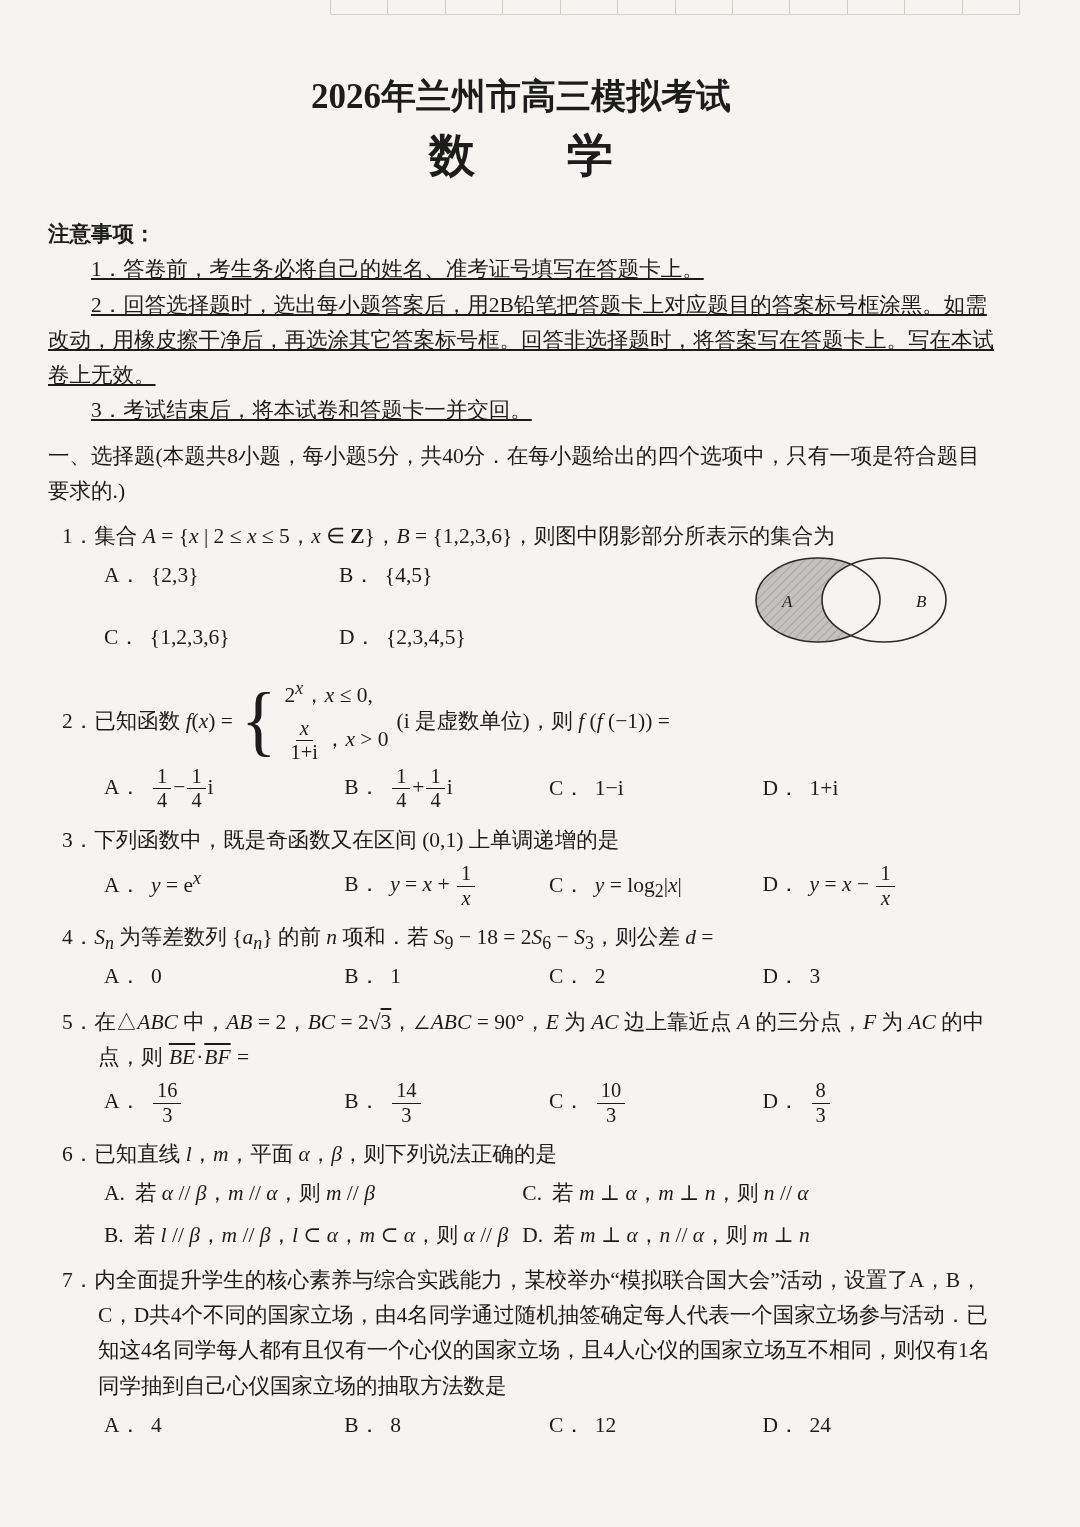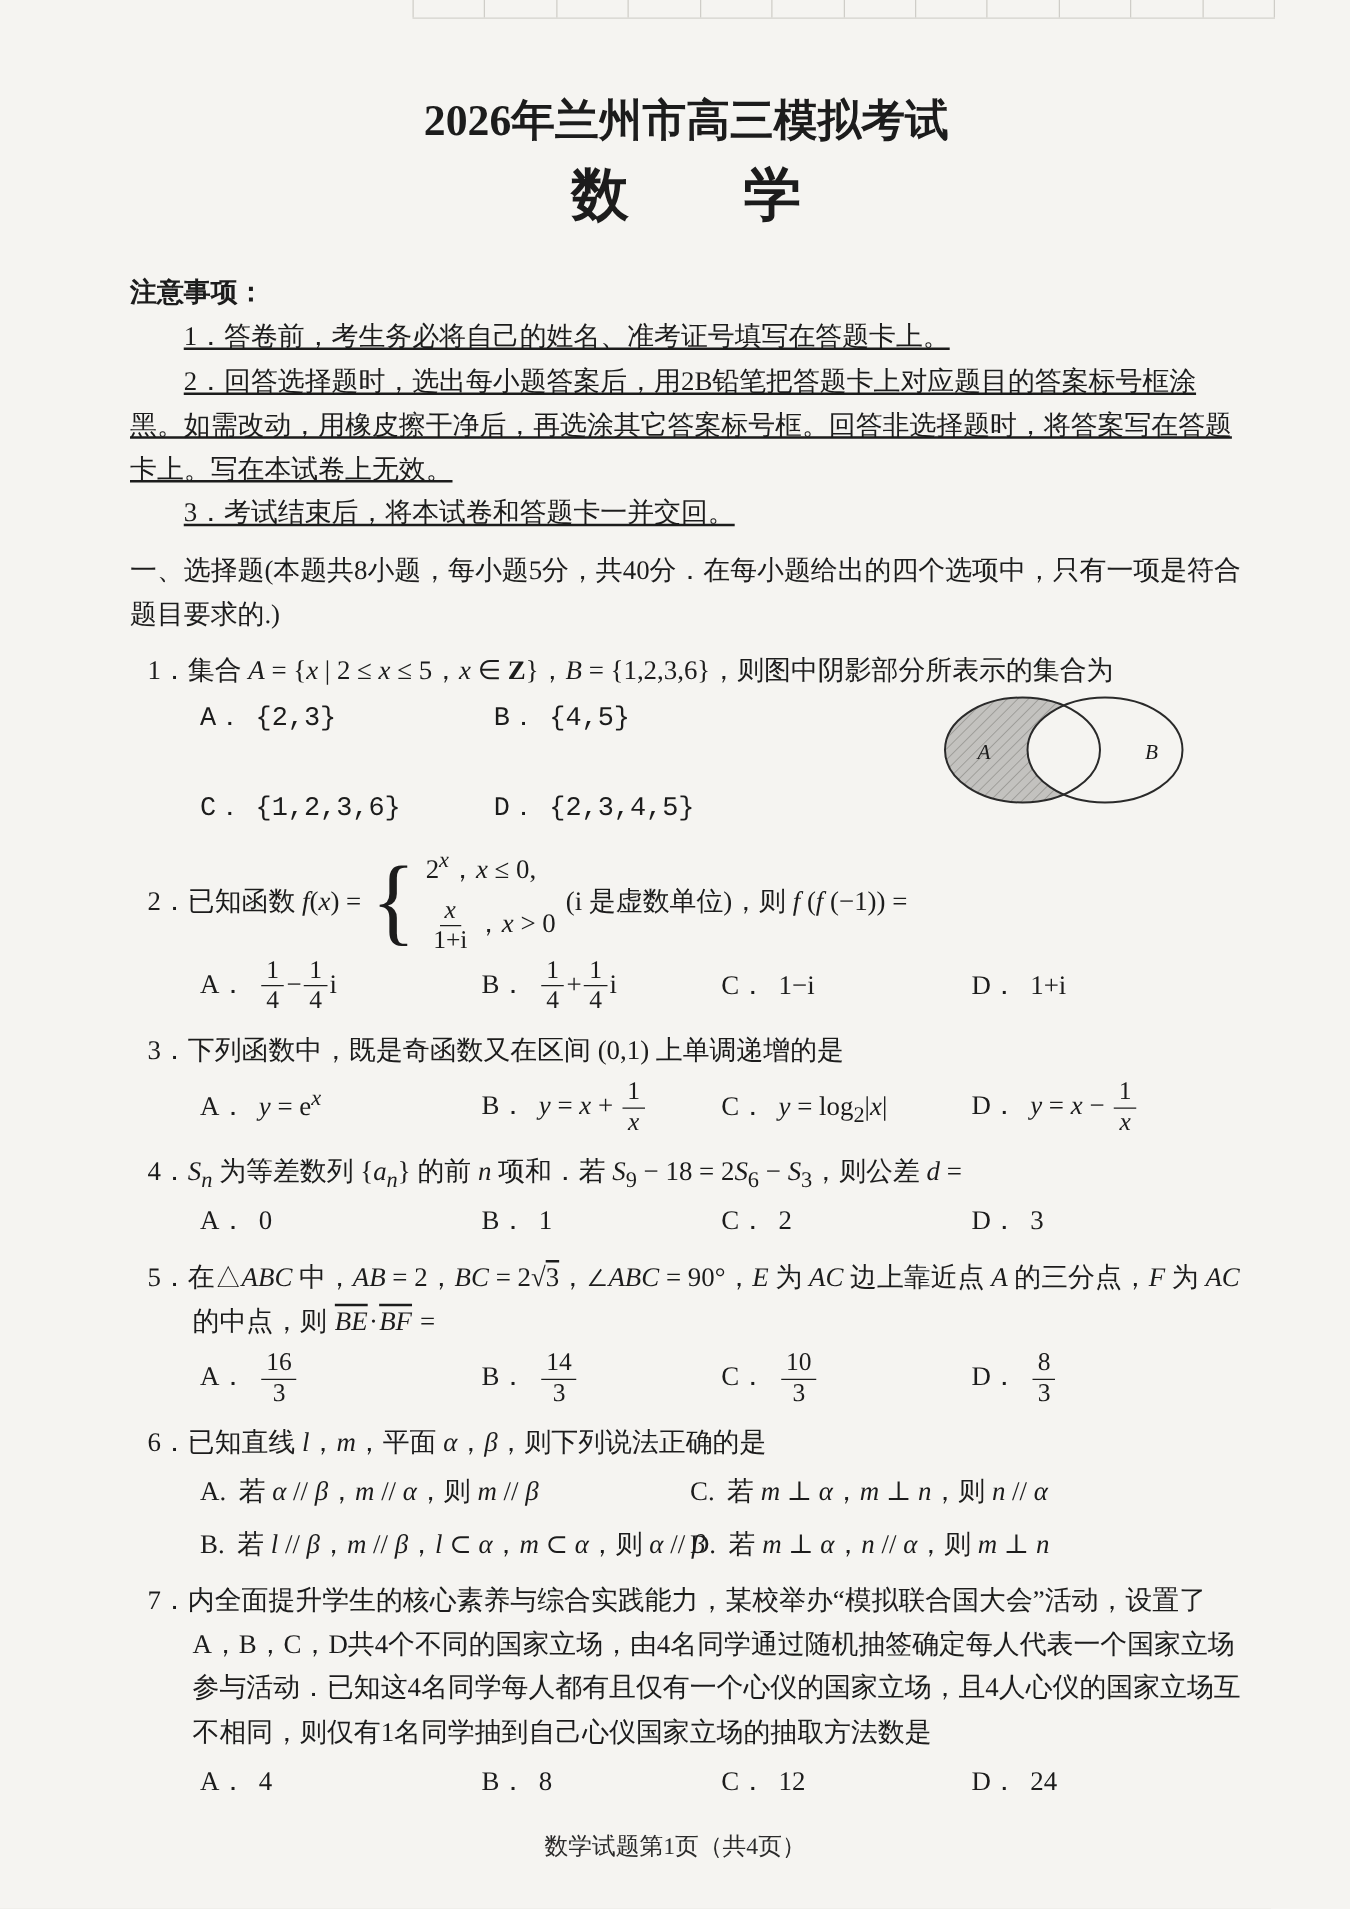--- a/index.html
+++ b/index.html
@@ -1,21 +1,21 @@
 <!DOCTYPE html>
 <html><head>
 <meta charset="utf-8">
 <style>
   html,body{margin:0;padding:0;background:#e9e7e3;}
   .paper{
     width:1080px;height:1527px;box-sizing:border-box;position:relative;
     background:#f5f4f1;color:#1c1c1c;overflow:hidden;
     font-family:"Liberation Serif","DejaVu Serif",serif;
     font-size:21.5px;line-height:1.64;
-    padding:50px 86px 40px 104px;
+    padding:50px 86px 40px 48px;
   }
   
   .scan-ticks{position:absolute;top:0;left:330px;width:690px;height:14px;
     display:flex;border-bottom:1px solid #d4d2cd;}
   .scan-ticks span{flex:1;border-right:1px solid #cfcdc8;}
   .scan-ticks span:first-child{border-left:1px solid #cfcdc8;}
 
   h1.title{font-size:35px;font-weight:bold;text-align:center;margin:26px 0 4px;line-height:1.2;}
   h2.subject{font-size:46px;font-weight:bold;text-align:center;margin:10px 0 34px;line-height:1.2;white-space:pre;}
 
@@ -44,21 +44,21 @@
   .sqrt{text-decoration:overline;}
   .vec{text-decoration:overline;font-style:italic;margin:0 1px;}
   sup,sub{line-height:0;}
 
   
   .brace{font-size:74px;font-weight:300;line-height:0.9;transform:scaleY(1.05);display:inline-block;}
   .cases{display:inline-flex;flex-direction:column;gap:4px;}
 
   
   .q1-row{display:flex;align-items:flex-start;}
-  .q1-opts{display:grid;grid-template-columns:235px 235px;row-gap:36px;padding-left:42px;margin-left:14px;font-family:Liberation Mono, monospace;}
+  .q1-opts{display:grid;grid-template-columns:235px 235px;row-gap:26px;padding-left:42px;margin-left:14px;}
   .venn-wrap{margin-left:auto;margin-right:36px;margin-top:-14px;}
 
   .footer{position:absolute;left:0;right:0;bottom:34px;text-align:center;font-size:19px;color:#2a2a2a;}
 </style>
 </head>
 <body>
 
 <div class="paper">
 
   <div class="scan-ticks">
@@ -209,15 +209,14 @@
   <div class="q">
     <p class="stem">7．内全面提升学生的核心素养与综合实践能力，某校举办“模拟联合国大会”活动，设置了A，B，C，D共4个不同的国家立场，由4名同学通过随机抽签确定每人代表一个国家立场参与活动．已知这4名同学每人都有且仅有一个心仪的国家立场，且4人心仪的国家立场互不相同，则仅有1名同学抽到自己心仪国家立场的抽取方法数是</p>
     <div class="opts opts4">
       <span class="opt"><span class="opt-label">A．</span><span class="opt-body">4</span></span>
       <span class="opt"><span class="opt-label">B．</span><span class="opt-body">8</span></span>
       <span class="opt"><span class="opt-label">C．</span><span class="opt-body">12</span></span>
       <span class="opt"><span class="opt-label">D．</span><span class="opt-body">24</span></span>
     </div>
   </div>
 
-  <div class="footer">数学试题第1页（共4页）</div>
 
 </div>
 
 </body></html>

